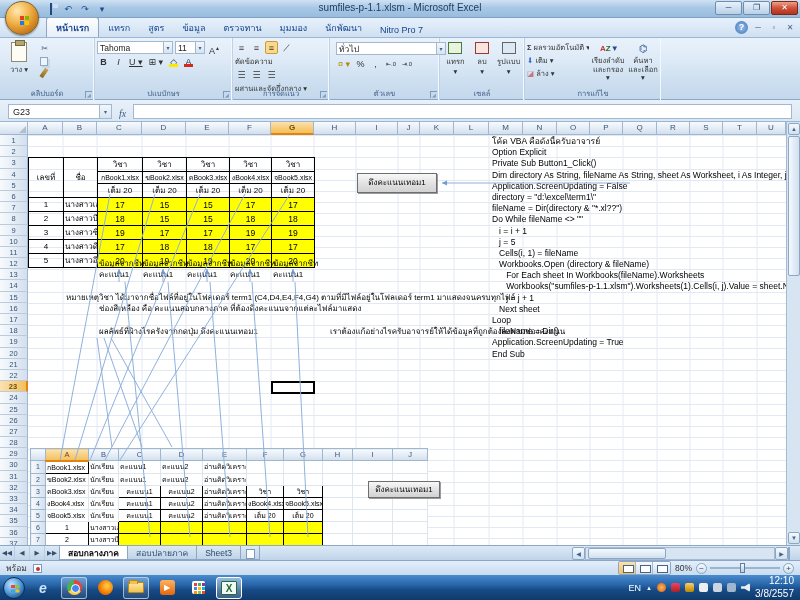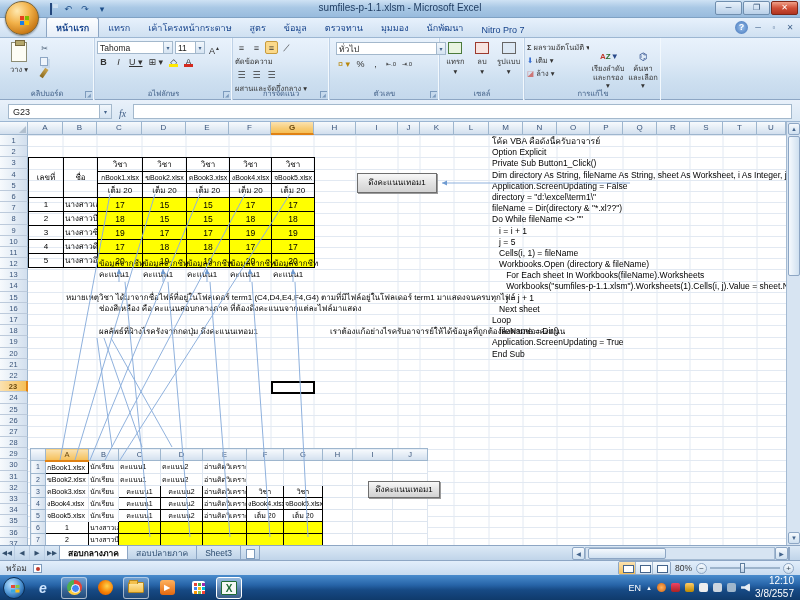--- a/index.html
+++ b/index.html
@@ -56,21 +56,21 @@
   .brushic { width:4px; height:10px; background:linear-gradient(#caa44e,#8a6a1f); margin-left:4px; transform:rotate(35deg); }
   .combo { background:#fff; border:1px solid #a3b8cc; font-size:8.5px; color:#222; padding:0 2px; height:13px; line-height:12px; position:relative; white-space:nowrap; overflow:hidden; }
   .combo .dd { position:absolute; right:0; top:0; bottom:0; width:9px; background:linear-gradient(#f2f7fc,#d6e4f2); border-left:1px solid #a3b8cc; font-size:6px; text-align:center; line-height:12px; color:#44648c; }
   .fontrow { display:flex; gap:2px; margin:1px 0; }
   .micbtn { min-width:13px; height:13px; border:1px solid transparent; border-radius:2px; font-size:9px; line-height:12px;
     text-align:center; color:#333; padding:0 1px; }
   .ucolor { position:relative; }
   .ucolor i { position:absolute; left:1px; right:1px; bottom:0px; height:3px; display:block; }
   .albl { font-size:7.5px; color:#333; white-space:nowrap; overflow:hidden; }
   .bigbtn { text-align:center; font-size:7.5px; color:#333; padding:2px 1px; border-radius:3px; line-height:1.15; }
-  .sicon { width:16px; height:14px; margin:8px auto 1px; }
+  .sicon { width:16px; height:14px; margin:0 auto 1px; }
   .cellbtn { width:27px; text-align:center; font-size:7.5px; color:#333; padding-top:2px; }
   .editrow { font-size:7.5px; color:#333; white-space:nowrap; height:13px; line-height:13px; overflow:hidden; }
 
   
   .fbar { position:absolute; left:0; top:100px; width:800px; height:22px;
     background:linear-gradient(#e9f1fa,#d9e7f4); border-bottom:1px solid #9cb6d2; display:flex; align-items:flex-end; padding:2px 8px; gap:3px; }
   .namebox { width:92px; height:15px; background:#fff; border:1px solid #a3b8cc; font-size:9px; padding:0 4px;
     font-family:inherit; color:#222; }
   .nbdd { width:12px; height:15px; background:linear-gradient(#f2f7fc,#d6e4f2); border:1px solid #a3b8cc; border-left:none;
     font-size:6px; text-align:center; line-height:14px; color:#44648c; margin-left:-3px; }
@@ -222,21 +222,20 @@
   </div>
 
   <div class="orb">
       <span></span>
     </div>
 
   <div class="tabrow">
 
   <div class="rtab active">หน้าแรก</div>
       <div class="rtab">แทรก</div>
-      <div class="rtab">เค้าโครงหน้ากระดาษ</div>
       <div class="rtab">สูตร</div>
       <div class="rtab">ข้อมูล</div>
       <div class="rtab">ตรวจทาน</div>
       <div class="rtab">มุมมอง</div>
       <div class="rtab">นักพัฒนา</div>
       <div class="rtab">Nitro Pro 7</div>
     </div>
   <div class="ribwin">
     <span class="helpic">?</span>
     <span class="sm">─</span>
@@ -268,21 +267,21 @@
         <span class="micbtn">A<sup style="font-size:5px">▲</sup></span>
       </div>
       <div class="fontrow">
         <span class="micbtn" style="font-weight:bold">B</span>
         <span class="micbtn" style="font-style:italic">I</span>
         <span class="micbtn" style="text-decoration:underline">U ▾</span>
         <span class="micbtn">⊞ ▾</span>
         <span class="micbtn ucolor">◇<i style="background:#ffe800"></i></span>
         <span class="micbtn ucolor">A<i style="background:#d42a1e"></i></span>
       </div>
-      <div class="grplabel"><span>อไฟลักษร</span></div>
+      <div class="grplabel"><span>ปแบบักษร</span></div>
       <span class="launcher"></span>
     </div>
 
     <div class="grp" style="width:97px">
       <div class="fontrow">
         <span class="micbtn">≡</span>
         <span class="micbtn">≡</span>
         <span class="micbtn" style="background:#fbd98a;border-color:#c79b3e">≡</span>
         <span class="micbtn">⟋</span>
       </div>

